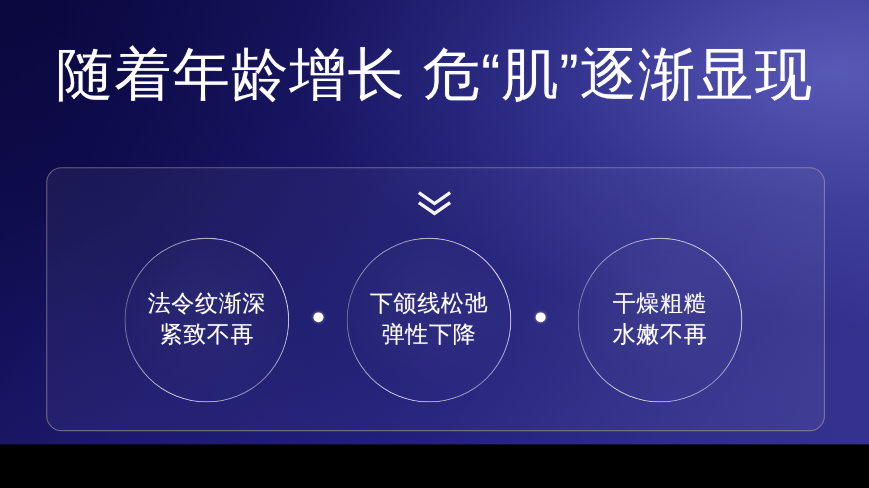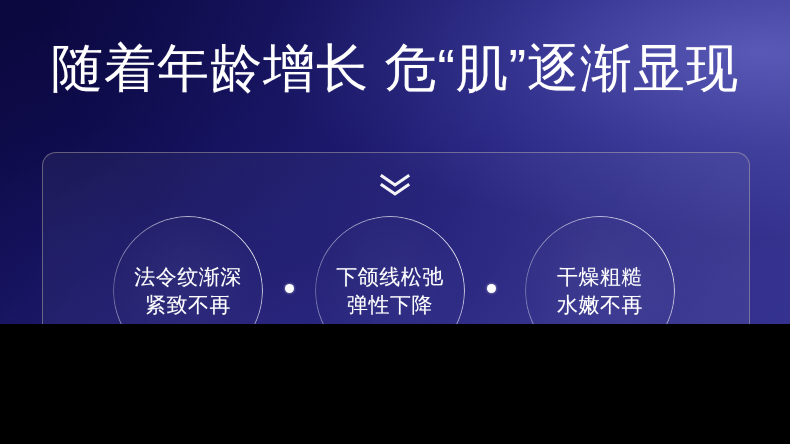--- a/index.html
+++ b/index.html
@@ -3,21 +3,21 @@
 <meta charset="utf-8">
 <style>
   html, body {
     margin: 0;
     padding: 0;
     background: #000;
   }
   #stage {
     position: relative;
     width: 790px;
-    height: 324px;
+    height: 404px;
     overflow: hidden;
     font-family: "Liberation Sans", "DejaVu Sans", sans-serif;
     background:
       radial-gradient(125% 115% at 96% 16%, rgba(86,86,180,0.95) 0%, rgba(64,64,158,0.65) 26%, rgba(40,38,126,0.35) 50%, rgba(20,17,88,0.05) 72%, rgba(12,9,62,0) 88%),
       radial-gradient(120% 120% at 4% 4%, #0d0a4e 0%, #120f5c 28%, #1b1873 58%, #262383 100%),
       linear-gradient(118deg, #100c55 0%, #1a1670 38%, #2b2790 70%, #3a36a4 100%);
     -webkit-font-smoothing: antialiased;
   }
 
   

